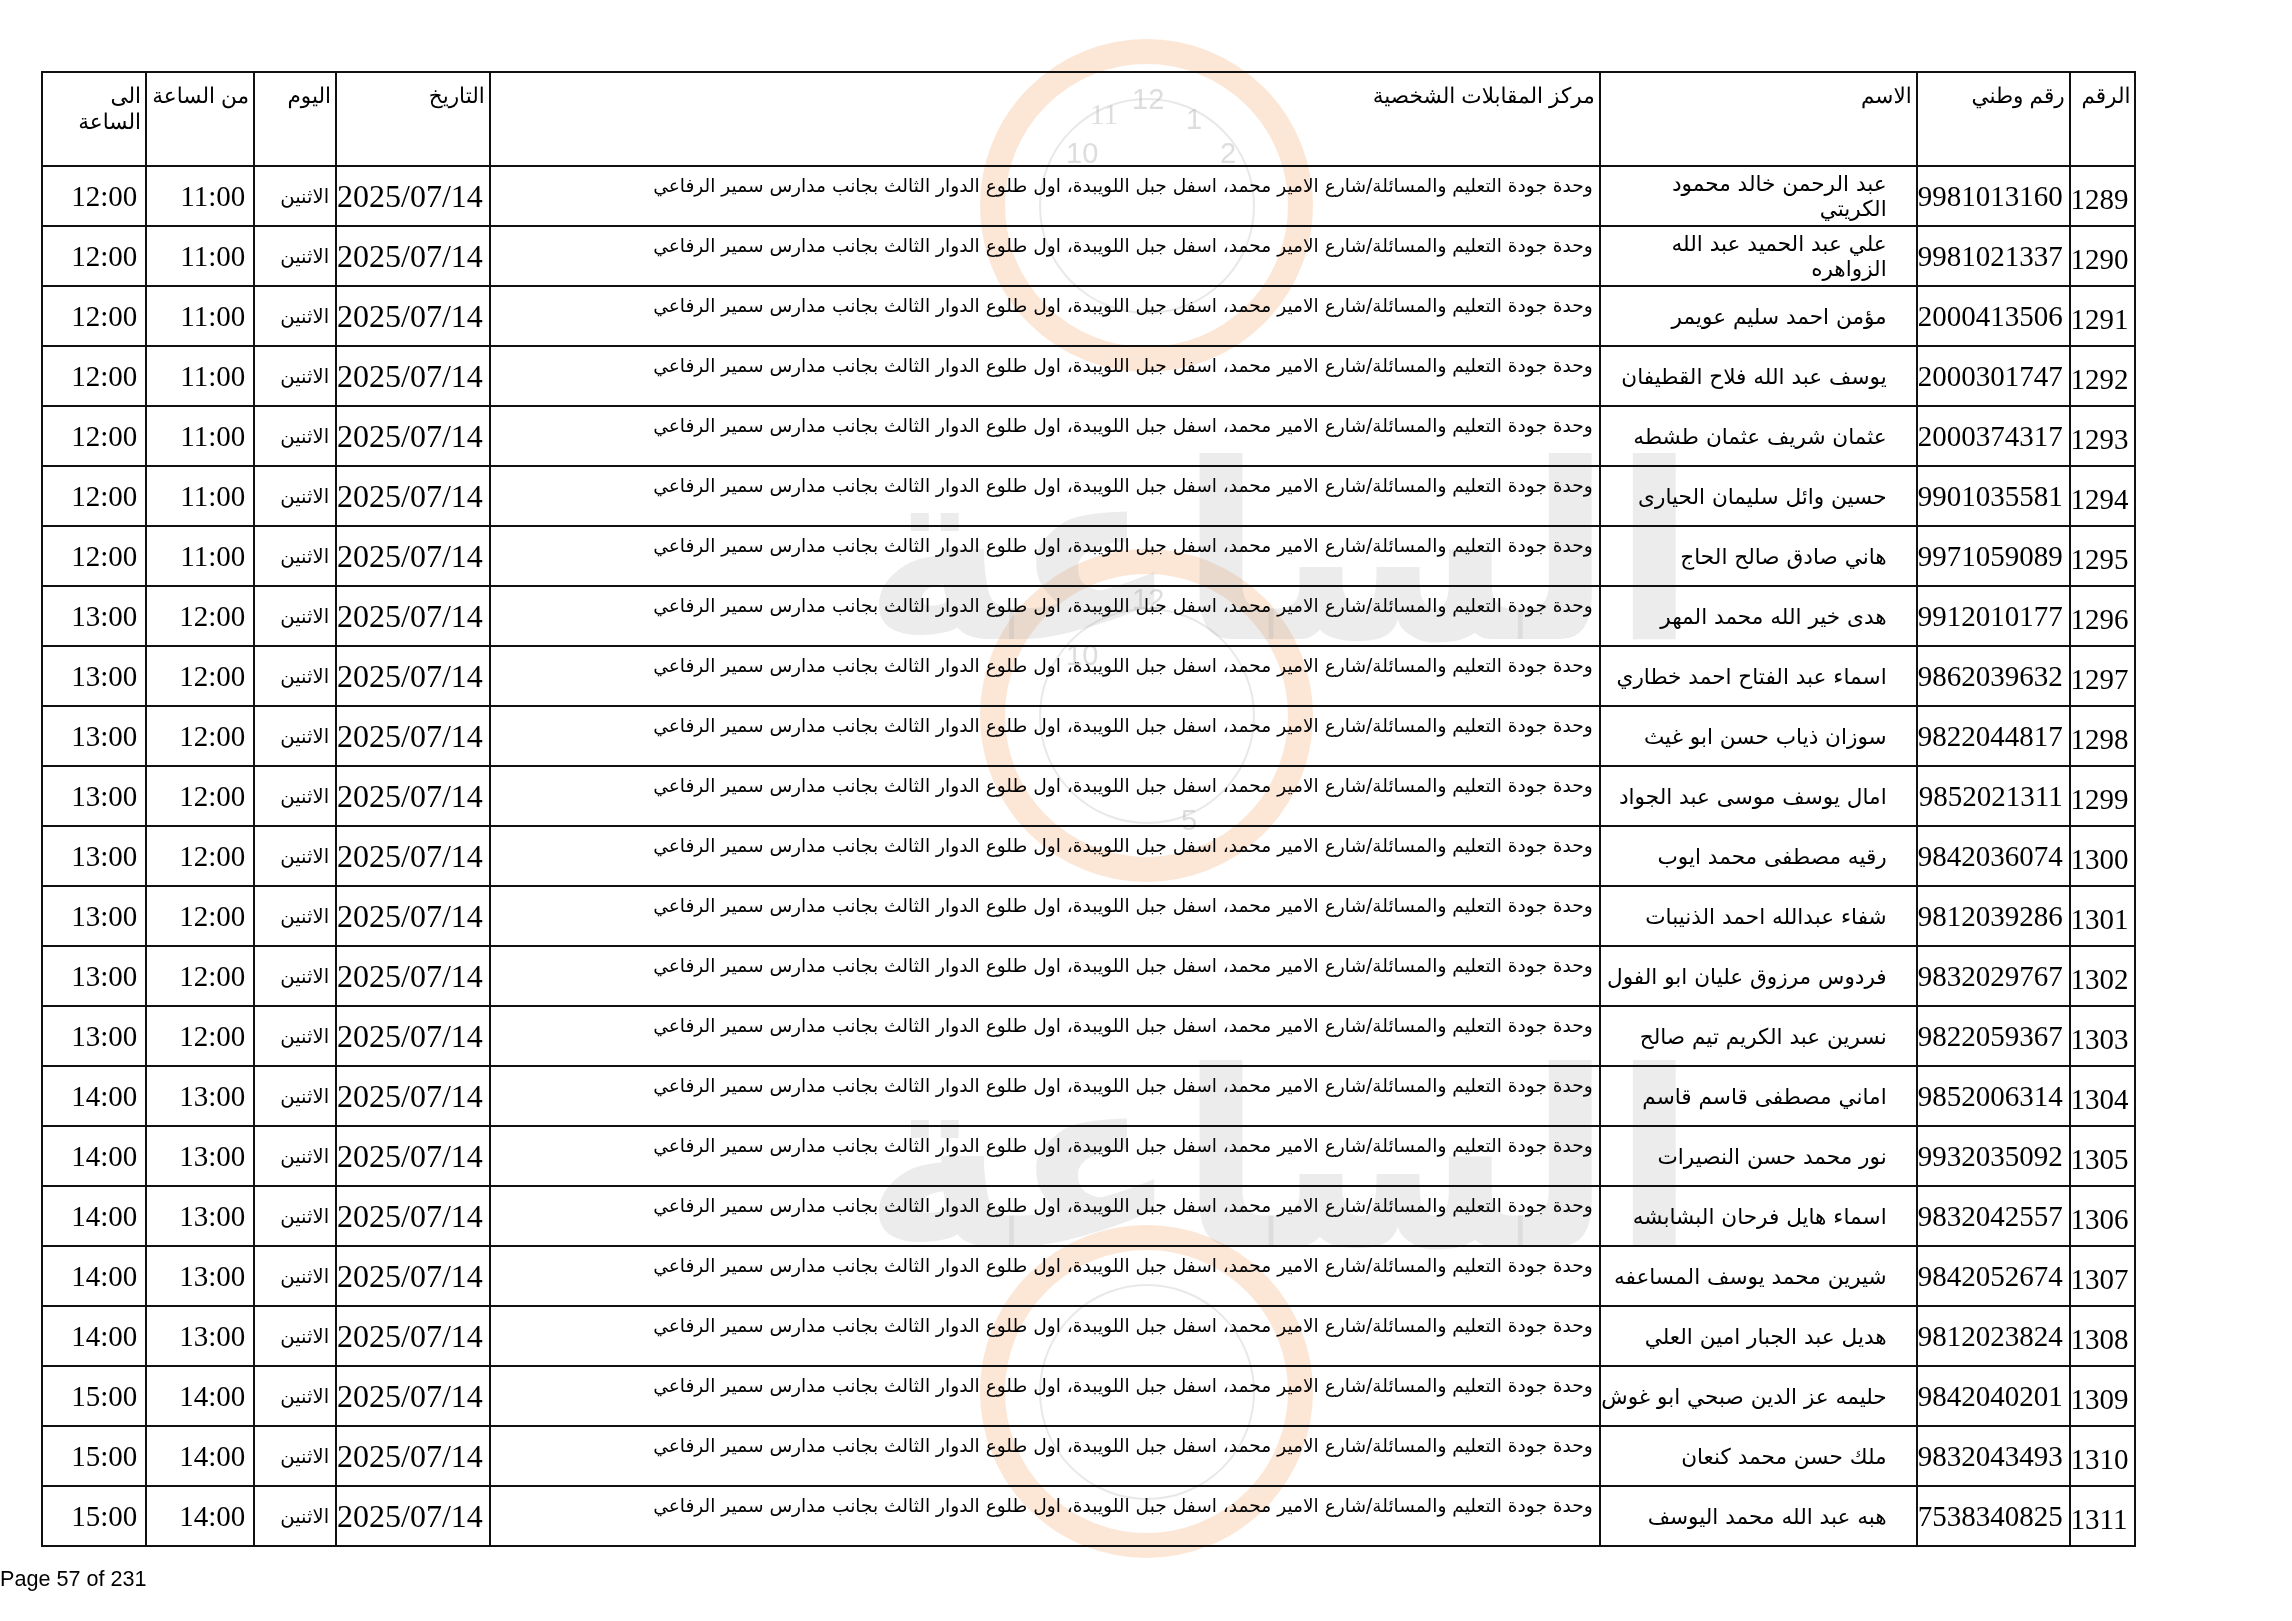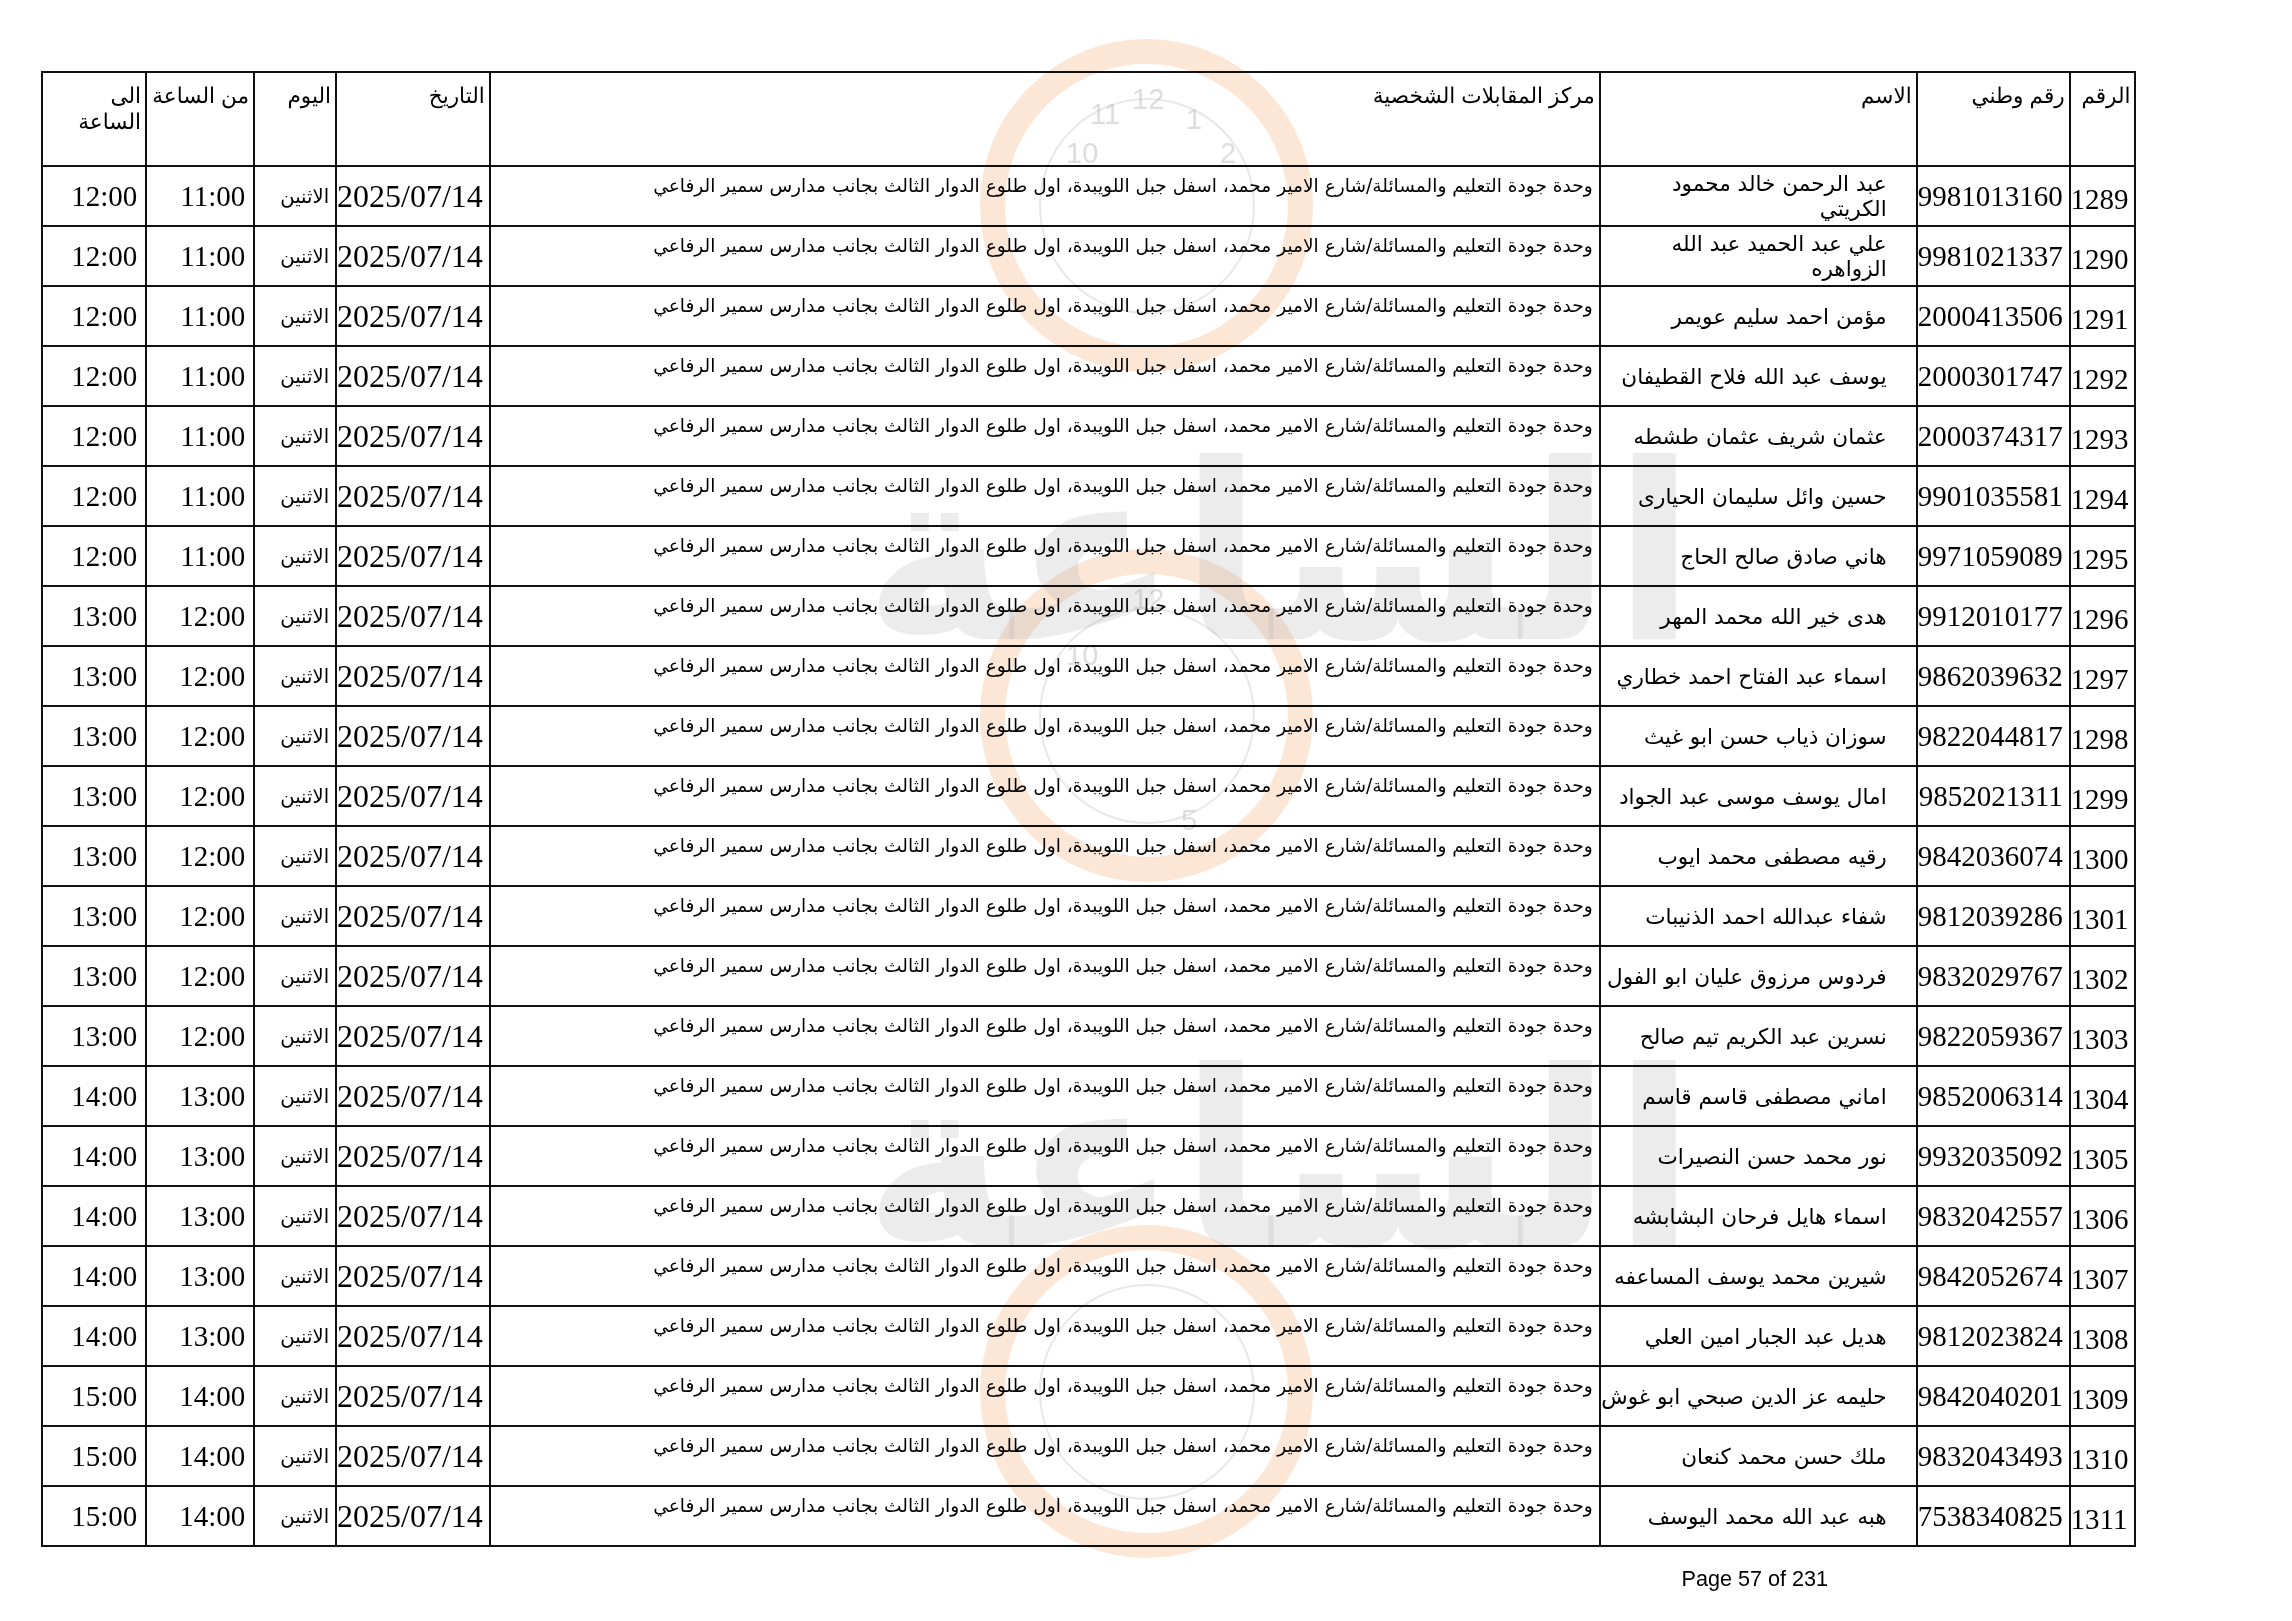--- a/index.html
+++ b/index.html
@@ -13,30 +13,30 @@
     table.sheet td, table.sheet th { border:2.9px solid #111; padding:0; box-sizing:border-box; }
     table.sheet th { height:94px; vertical-align:top; text-align:right; font-weight:normal; font-size:21.6px; padding:9.8px 3.9px 0 3.9px; font-family:"Liberation Sans", sans-serif; }
     table.sheet td { height:60px; vertical-align:middle; }
     .c-num { font-size:29px; text-align:left; padding-right:5.9px !important; padding-top:7.8px !important; }
     .c-nid { font-size:29px; text-align:right; padding-right:5.9px !important; }
     .c-name { font-family:"DejaVu Sans", sans-serif; font-size:21.6px; text-align:right; padding-right:29px !important;border-radius:13px; }
     .c-center { font-family:"DejaVu Sans", sans-serif; font-size:18.6px; text-align:right; vertical-align:top !important; padding:7.8px 5.9px 0 0 !important; white-space:nowrap; overflow:hidden; }
     .c-date { font-size:32px; text-align:right; padding-right:5.9px !important; }
     .c-day { font-family:"DejaVu Sans", sans-serif; font-size:19.6px; text-align:right; padding-right:5.9px !important; }
     .c-time { font-size:29px; text-align:right; padding-right:7.8px !important; direction:ltr; }
-    .footer { position:absolute; top:1566px; left:0; width:1828px; text-align:right; font-family:"Liberation Sans", sans-serif; font-size:21.6px; z-index:1; }
+    .footer { position:absolute; top:1566px; left:0; width:1828px; text-align:left; font-family:"Liberation Sans", sans-serif; font-size:21.6px; z-index:1; }
   </style>
 </head>
 <body>
 
 <div class="watermark" style="left:980px;top:39px;width:333px;height:333px;">
   <div class="wm-ring" style="left:0;top:0;width:333px;height:333px;"></div>
   <div class="wm-face" style="left:59px;top:59px;width:216px;height:216px;"></div>
   <span class="wm-num" style="left:152px;top:44px;">12</span>
-  <span class="wm-num" style="left:110px;top:59px;">11</span>
+  <span class="wm-num" style="left:110px;top:59px;font-family:Liberation Serif, serif;">11</span>
   <span class="wm-num" style="left:206px;top:64px;">1</span>
   <span class="wm-num" style="left:86px;top:98px;">10</span>
   <span class="wm-num" style="left:240px;top:98px;">2</span>
 </div>
 <div class="watermark" style="left:980px;top:549px;width:333px;height:333px;">
   <div class="wm-ring" style="left:0;top:0;width:333px;height:333px;"></div>
   <div class="wm-face" style="left:59px;top:59px;width:216px;height:216px;"></div>
   <span class="wm-num" style="left:152px;top:34px;">12</span>
   <span class="wm-num" style="left:86px;top:90px;">10</span>
   <span class="wm-num" style="left:201px;top:255px;">5</span>

